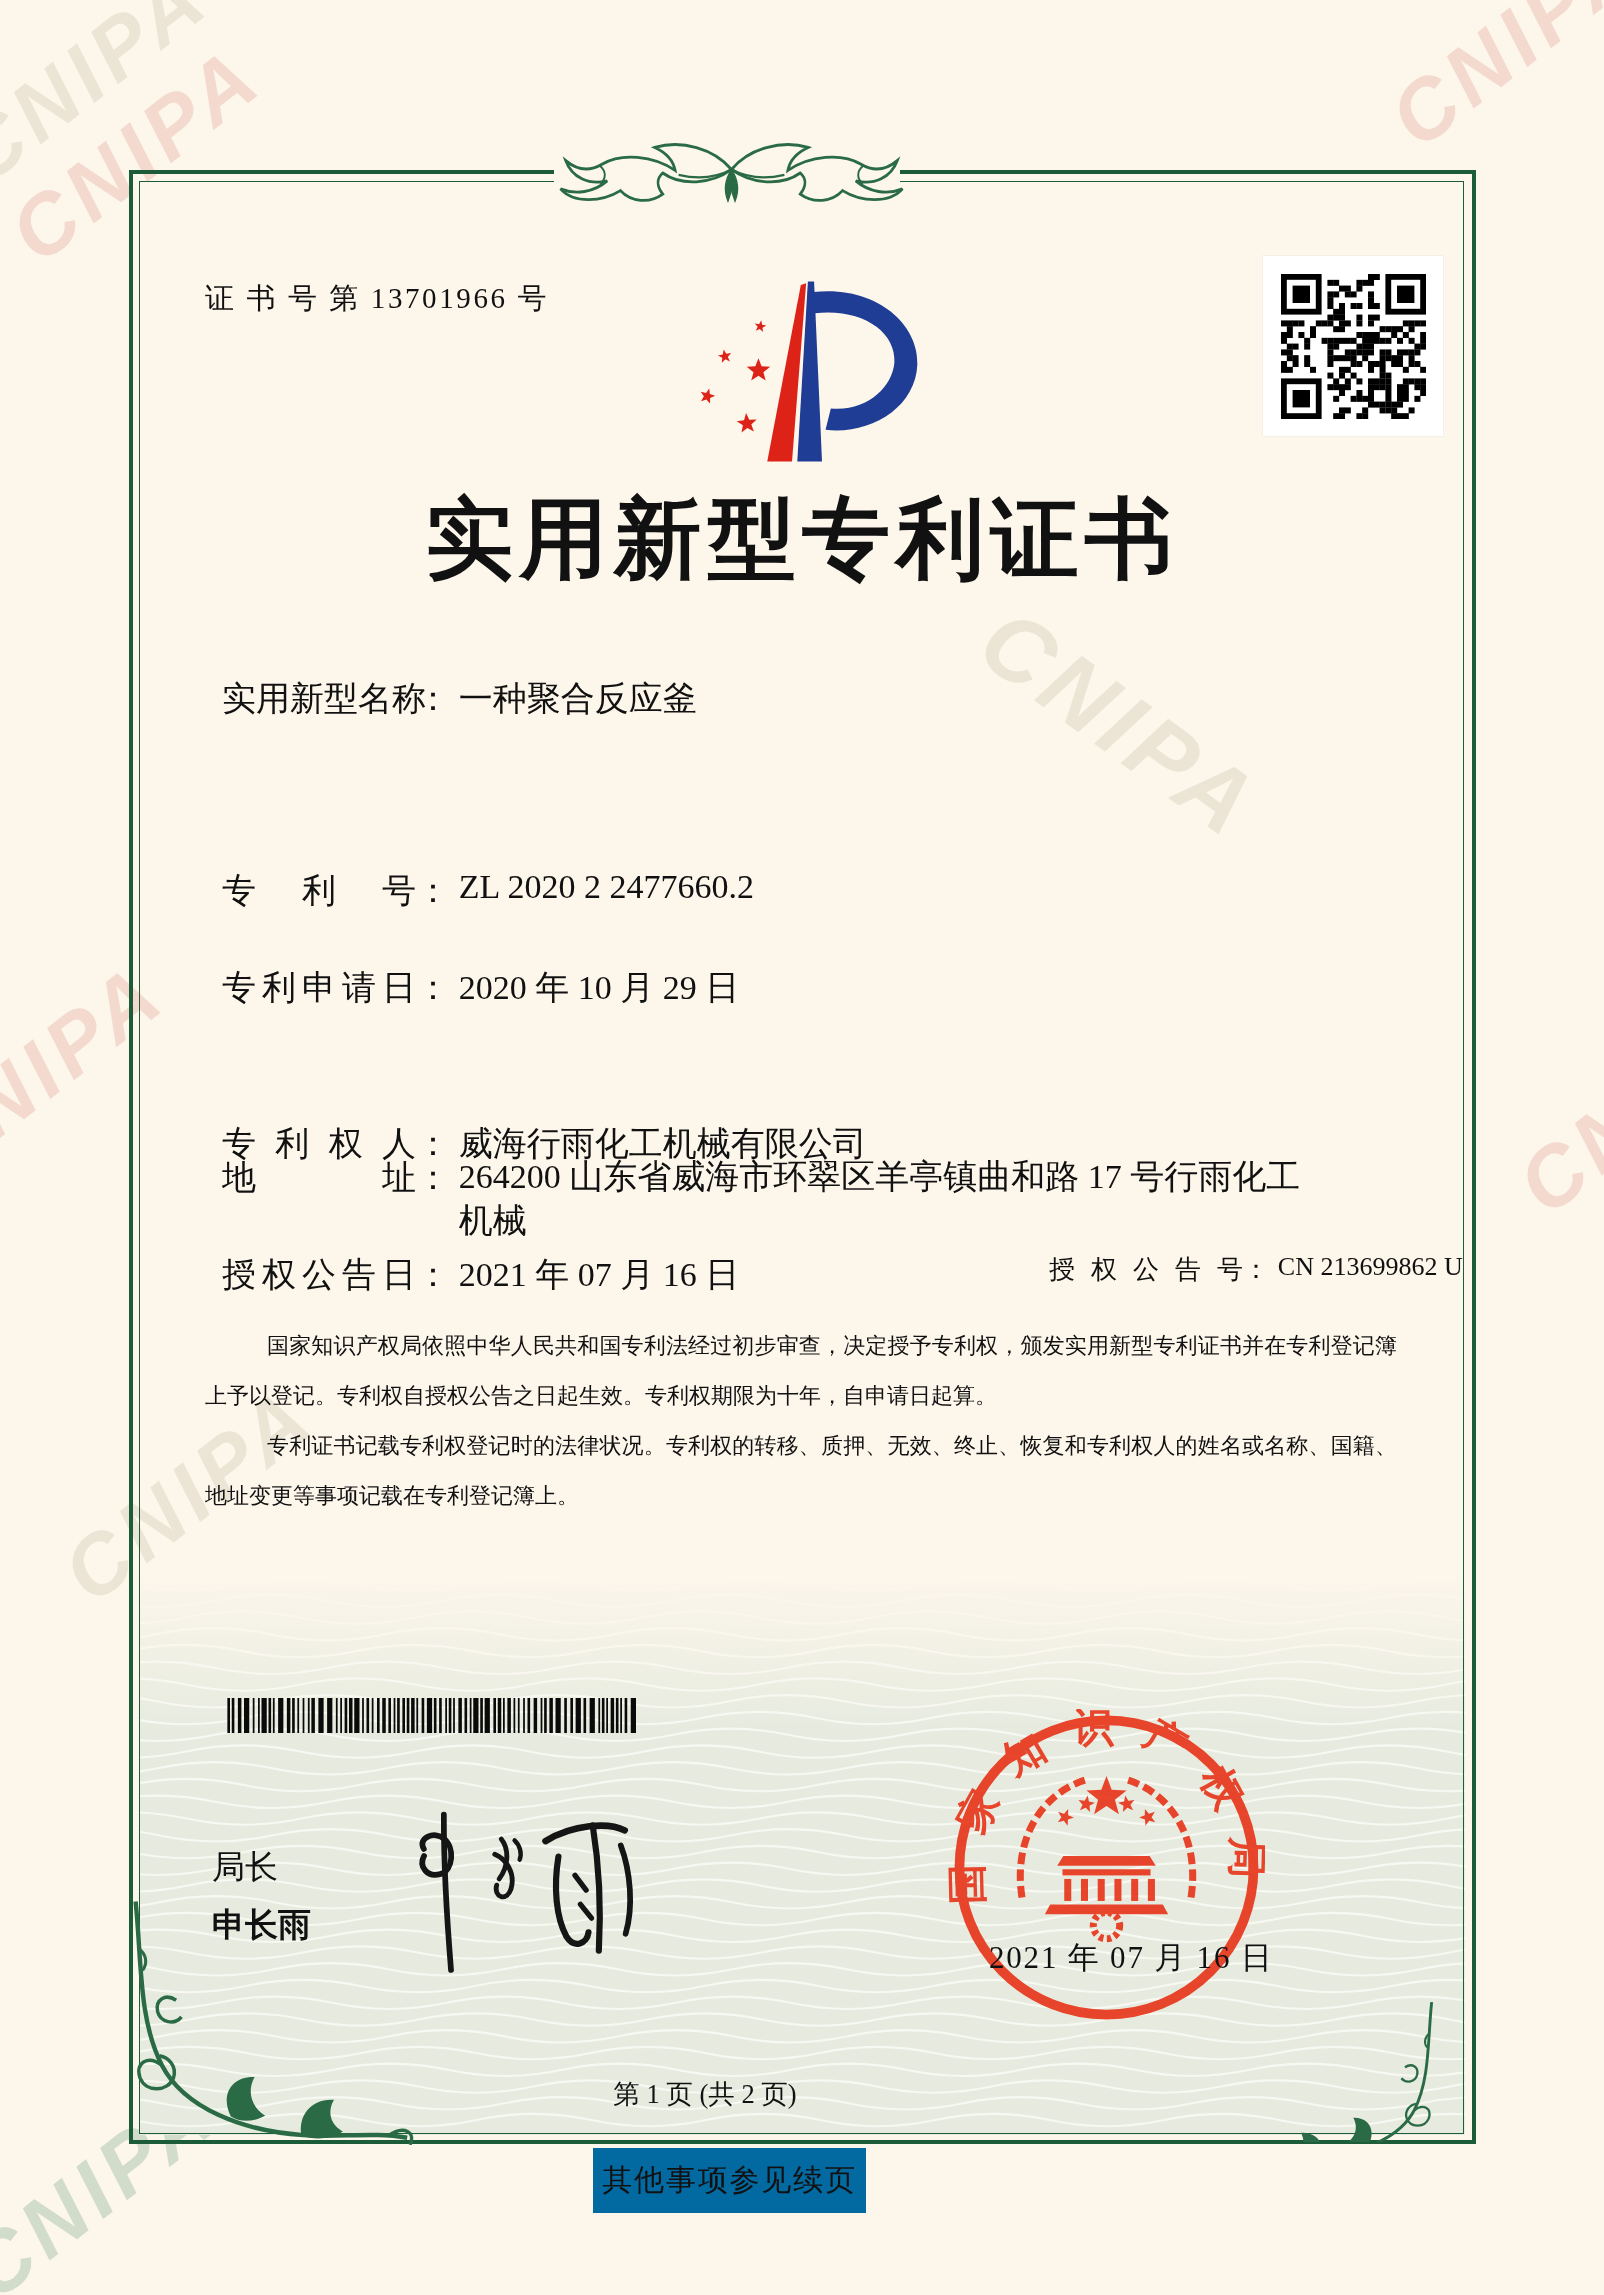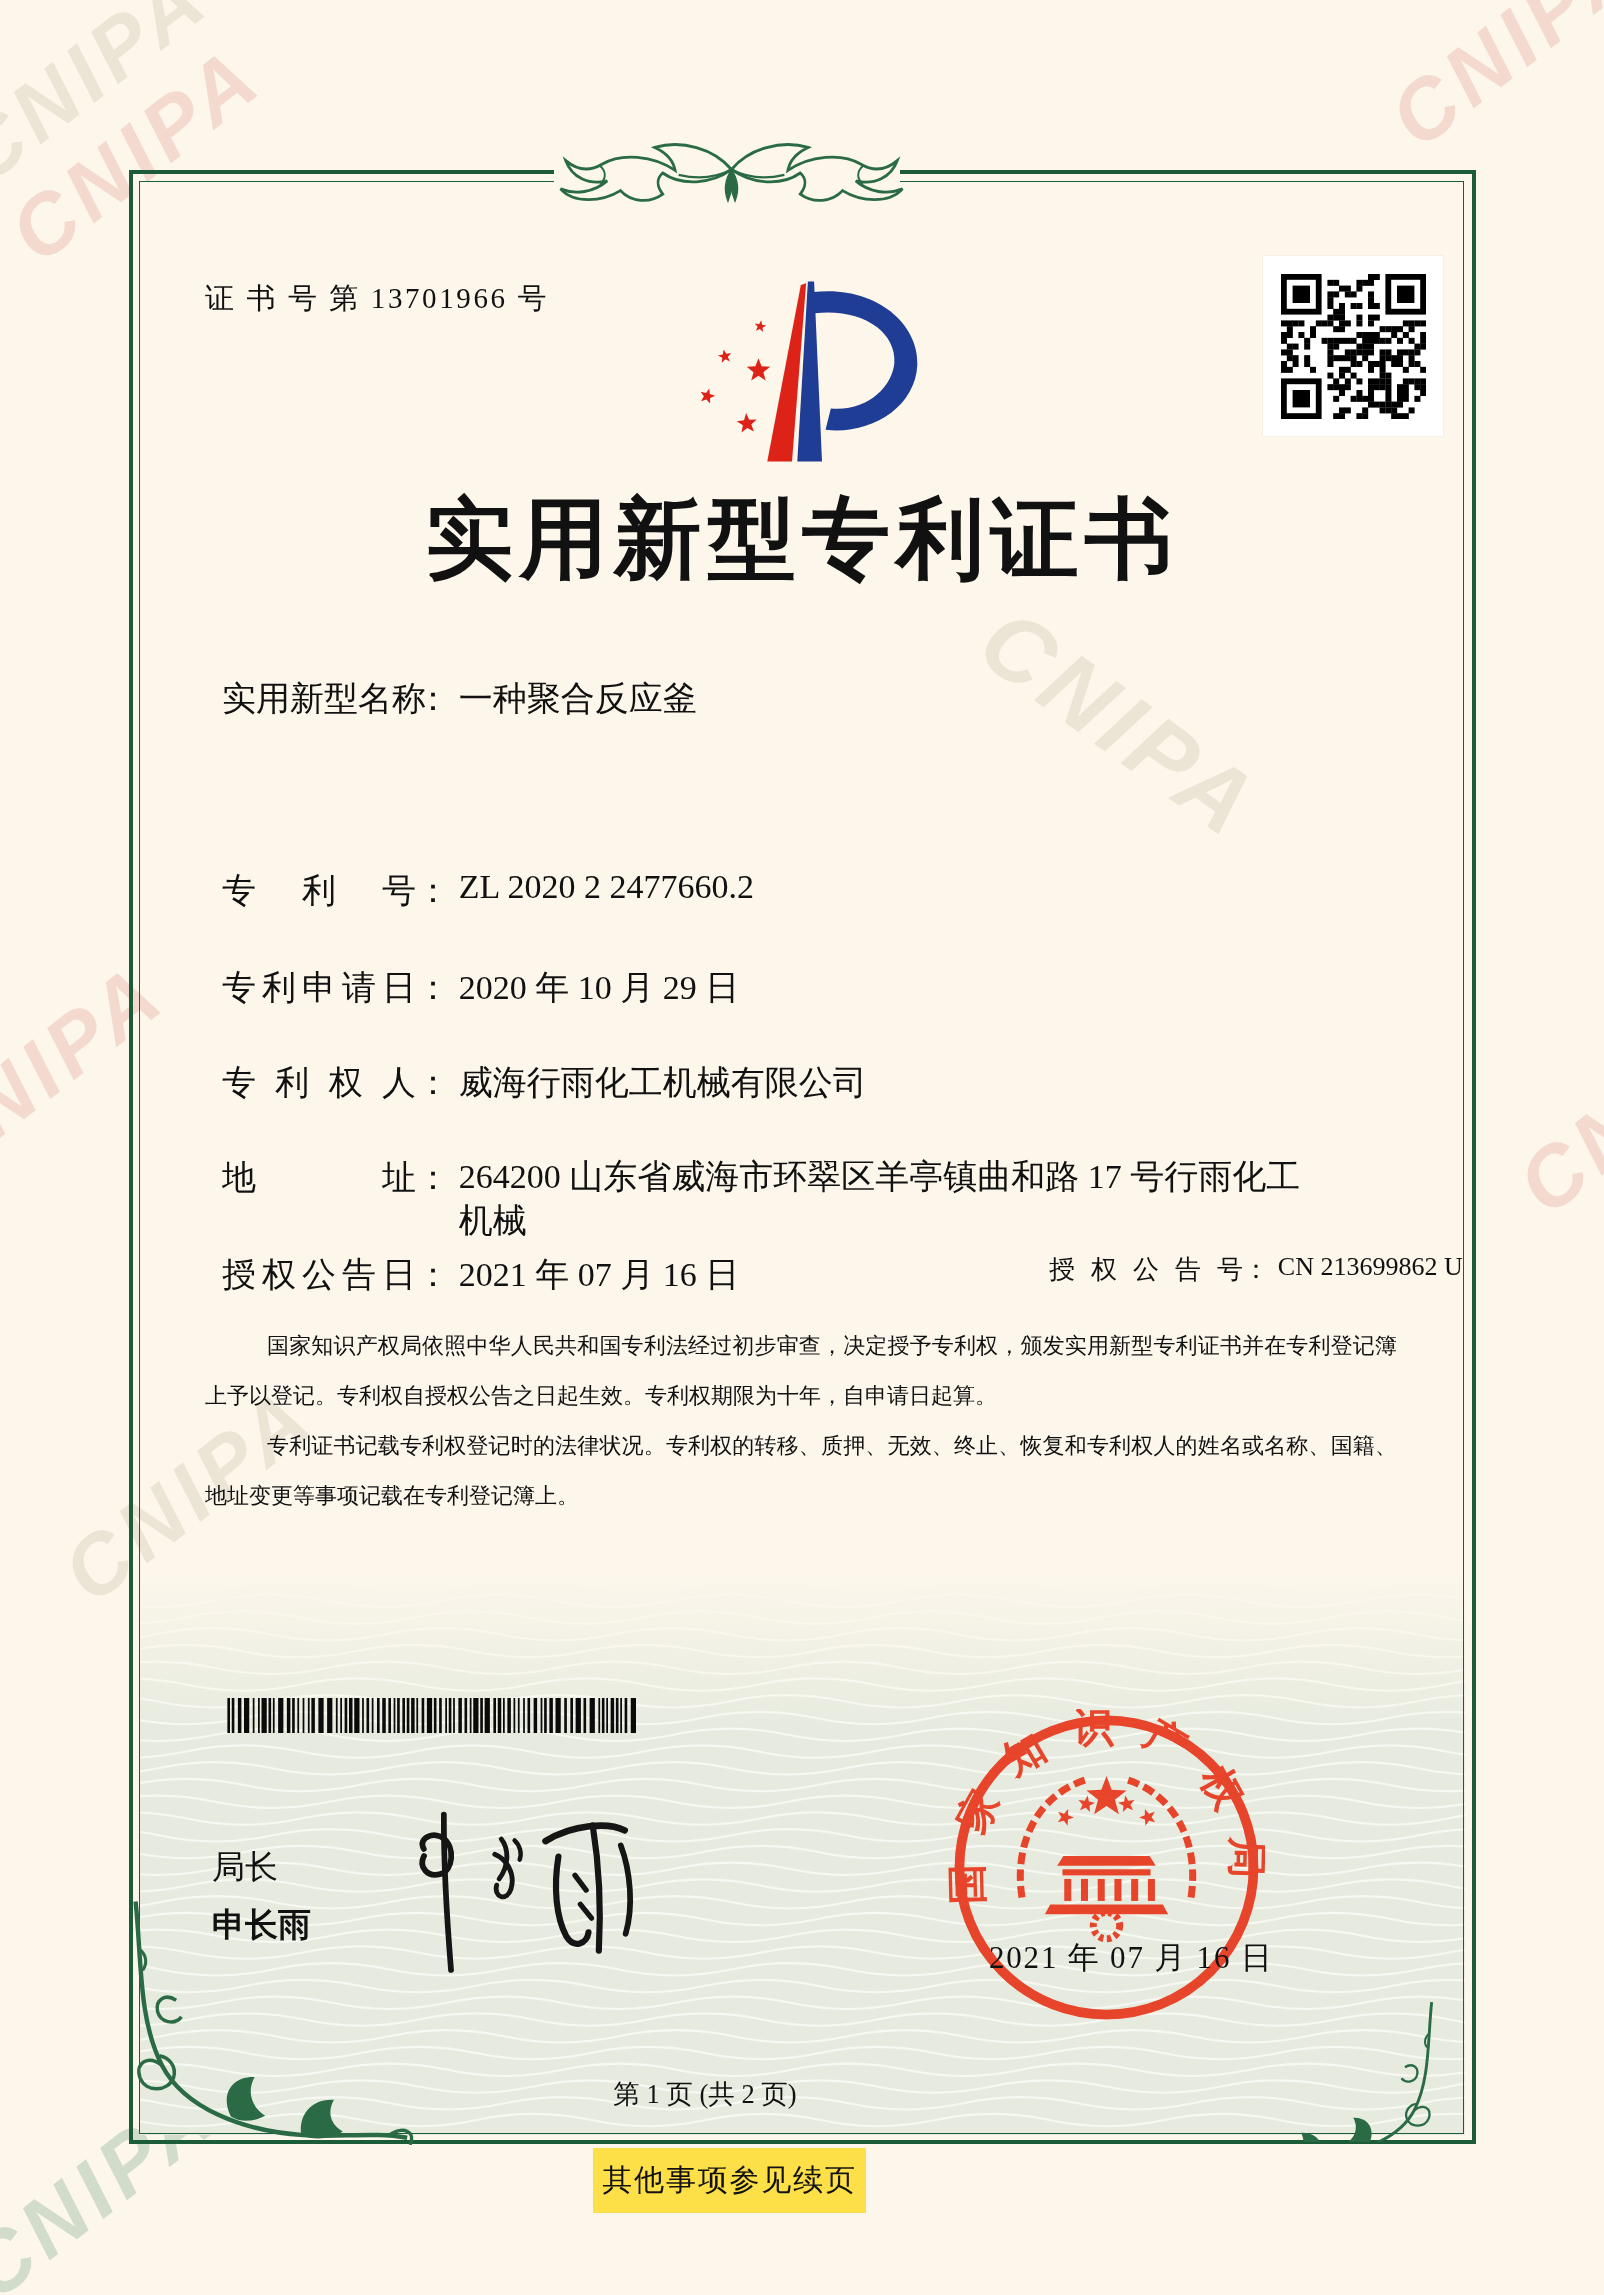--- a/index.html
+++ b/index.html
@@ -70,21 +70,21 @@
   font-family:Liberation Sans, sans-serif}
 .sig-script{position:absolute;left:390px;top:1803px;width:265px;height:175px;transform:rotate(-2deg)}
 
 
 .seal{position:absolute;left:948px;top:1709px;width:317px;height:317px;opacity:.93}
 .seal text{font-family:"Liberation Serif","DejaVu Serif",serif}
 .seal-date{position:absolute;left:989px;top:1937px;font-size:31px;letter-spacing:1.8px;z-index:5}
 
 
 .pageinfo{position:absolute;left:608px;top:2076px;width:194px;text-align:center;font-size:26.5px}
-.notebox{position:absolute;left:593px;top:2148px;width:273px;height:65px;background:#fde047;
+.notebox{position:absolute;left:593px;top:2148px;width:273px;height:65px;background:#0369a1;
   display:flex;align-items:center;justify-content:center}
 .notebox span{font-size:30px;letter-spacing:1.8px}
 .sealred{fill:var(--seal)}
 </style>
 </head>
 <body>
 
 <div class="page">
 
   <span class="wm gray" style="left:-62px;top:26.5px;font-size:84px;transform:rotate(-38deg)">CNIPA</span>
@@ -405,21 +405,21 @@
 
   <div class="row" style="top:676px">
     <span class="lbl">实用新型名称</span><span class="colon">：</span><span class="val">一种聚合反应釜</span>
   </div>
   <div class="row" style="top:868px">
     <span class="lbl">专利号</span><span class="colon">：</span><span class="val">ZL 2020 2 2477660.2</span>
   </div>
   <div class="row" style="top:965px">
     <span class="lbl">专利申请日</span><span class="colon">：</span><span class="val">2020 年 10 月 29 日</span>
   </div>
-  <div class="row" style="top:1060px">
+  <div class="row" style="top:1121px">
     <span class="lbl">专利权人</span><span class="colon">：</span><span class="val">威海行雨化工机械有限公司</span>
   </div>
   <div class="row" style="top:1155px">
     <span class="lbl">地址</span><span class="colon">：</span><span class="val wrap">264200 山东省威海市环翠区羊亭镇曲和路 17 号行雨化工
 机械</span>
   </div>
   <div class="row" style="top:1252px">
     <span class="lbl">授权公告日</span><span class="colon">：</span><span class="val">2021 年 07 月 16 日</span>
     <span class="grant2">
       <span class="lbl">授权公告号</span><span class="colon">：</span><span class="val">CN 213699862 U</span>

